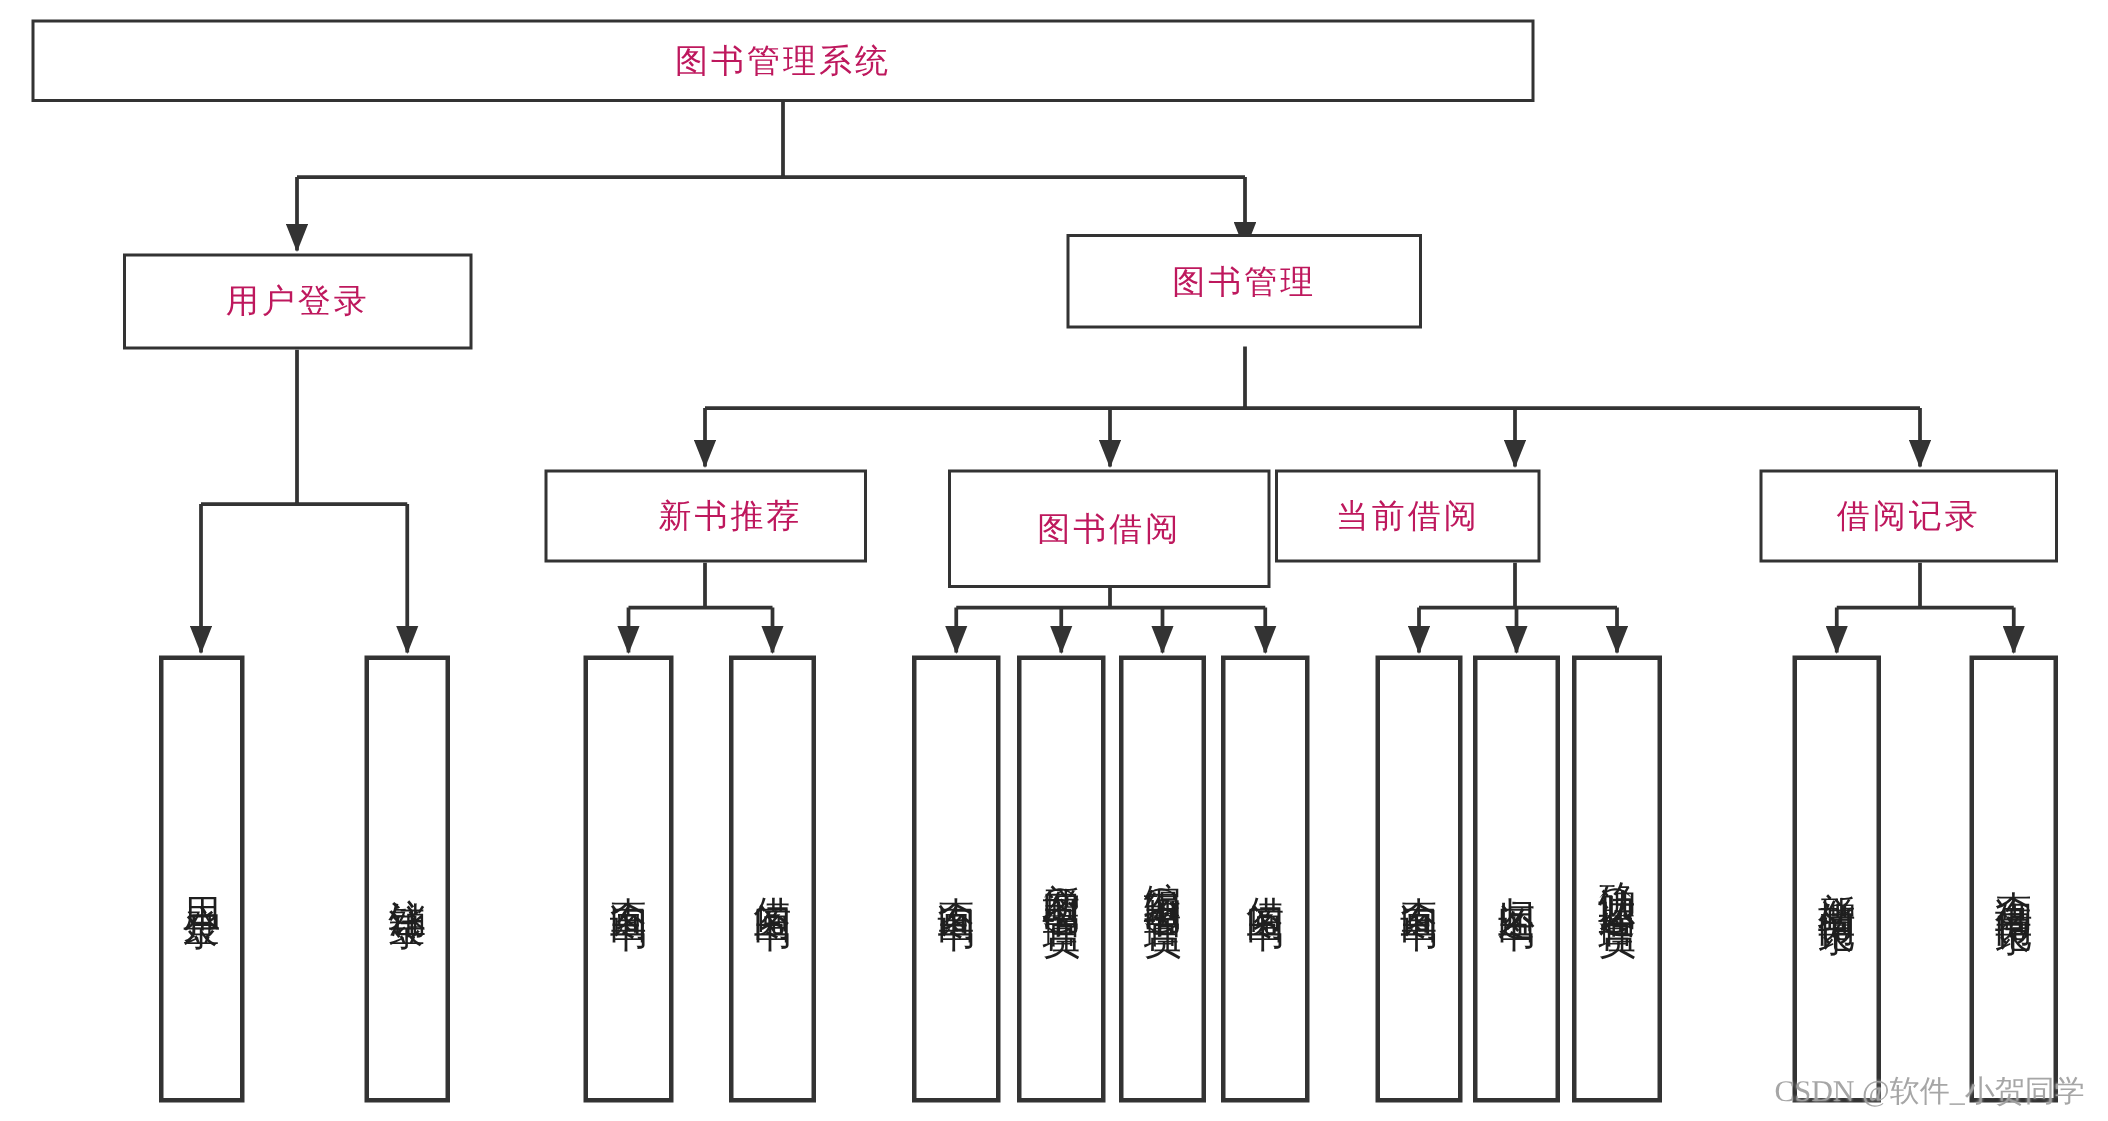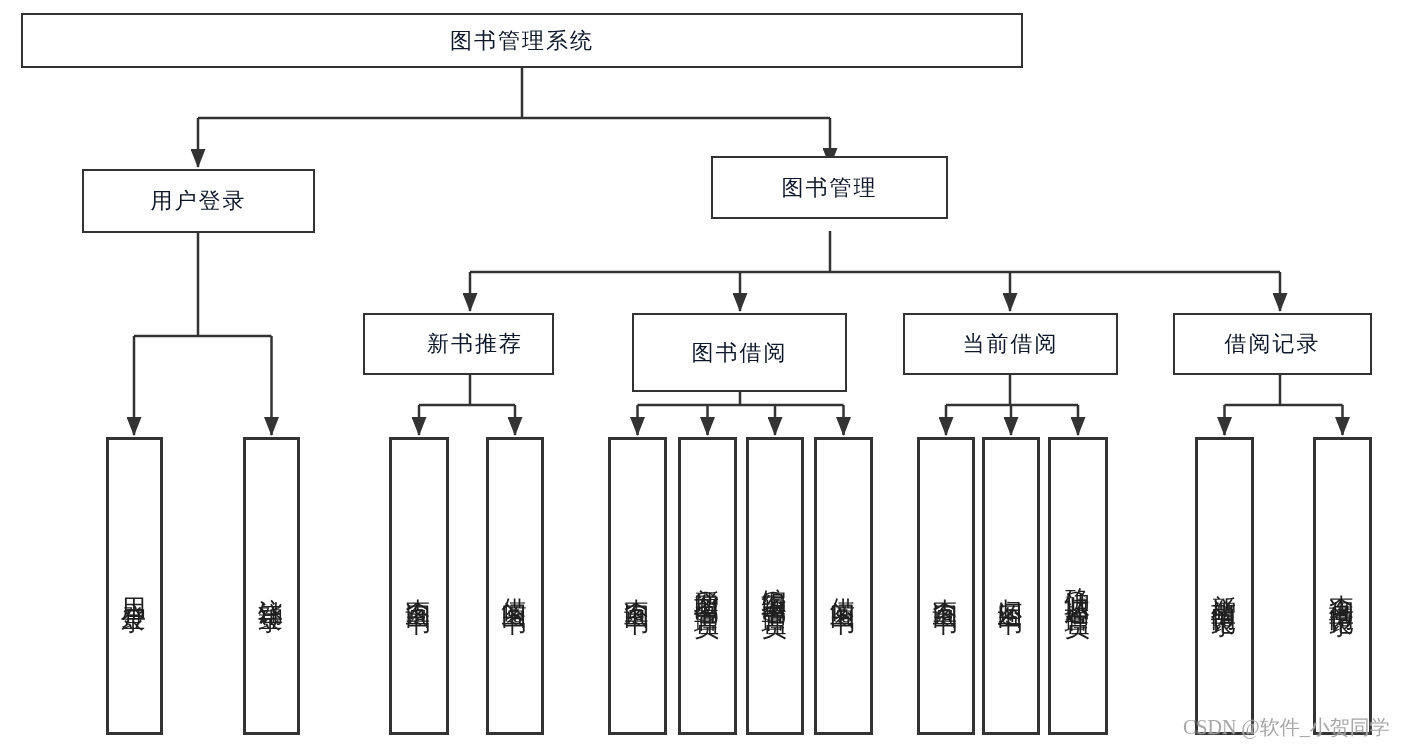--- a/index.html
+++ b/index.html
@@ -6,21 +6,21 @@
   body {
     width: 1405px; height: 747px; position: relative; overflow: hidden;
     font-family: "Liberation Sans", "DejaVu Sans", sans-serif;
     color: #1f1f1f;
   }
   .canvas { position: absolute; left: 0; top: 0; width: 1405px; height: 747px; }
   svg.connectors { position: absolute; left: 0; top: 0; z-index: 1; }
   .node {
     position: absolute; box-sizing: border-box; background: #ffffff;
     border: 2.5px solid #333333; display: flex; align-items: center; justify-content: center;
-    font-size: 22px; letter-spacing: 2px; z-index: 2; color: #0f172a;
+    font-size: 22px; letter-spacing: 2px; z-index: 2; color: #be185d;
   }
   .leaf {
     position: absolute; box-sizing: border-box; background: #ffffff;
     border: 3px solid #333333; display: flex; align-items: center; justify-content: center;
     writing-mode: vertical-rl; text-orientation: mixed;
     font-size: 25px; letter-spacing: 4px; z-index: 2; color: #1f1f1f;
     overflow: hidden;
   }
   .watermark {
     position: absolute; left: 1183px; top: 714px; width: 215px; z-index: 3;
@@ -77,23 +77,23 @@
       <line x1="1224.5" y1="405" x2="1224.5" y2="435" marker-end="url(#arrow)"></line>
       <line x1="1342.5" y1="405" x2="1342.5" y2="435" marker-end="url(#arrow)"></line>
     </g>
   </svg>
 
   <div class="node" style="left:21px; top:13px; width:1002px; height:55px;">图书管理系统</div>
 
   <div class="node" style="left:82px; top:169px; width:233px; height:64px;">用户登录</div>
   <div class="node" style="left:711px; top:156px; width:237px; height:63px;">图书管理</div>
 
-  <div class="node" style="left:363px; top:313px; width:191px; height:62px;padding-left:33px;">新书推荐</div>
+  <div class="node" style="left:363px; top:313px; width:215px; height:62px;padding-left:33px;">新书推荐</div>
   <div class="node" style="left:632px; top:313px; width:215px; height:79px;">图书借阅</div>
-  <div class="node" style="left:903px; top:313px; width:215px; height:62px;">当前借阅</div>
+  <div class="node" style="left:850px; top:313px; width:177px; height:62px;">当前借阅</div>
   <div class="node" style="left:1173px; top:313px; width:199px; height:62px;">借阅记录</div>
 
   <div class="leaf" style="left:106px; top:437px; width:57px; height:298px;">用户登录</div>
   <div class="leaf" style="left:243px; top:437px; width:57px; height:298px;">注销登录</div>
 
   <div class="leaf" style="left:389px; top:437px; width:60px; height:298px;">查询图书</div>
   <div class="leaf" style="left:486px; top:437px; width:58px; height:298px;">借阅图书</div>
 
   <div class="leaf" style="left:608px; top:437px; width:59px; height:298px;">查询图书</div>
   <div class="leaf" style="left:678px; top:437px; width:59px; height:298px;">新增图书（管理员）</div>

